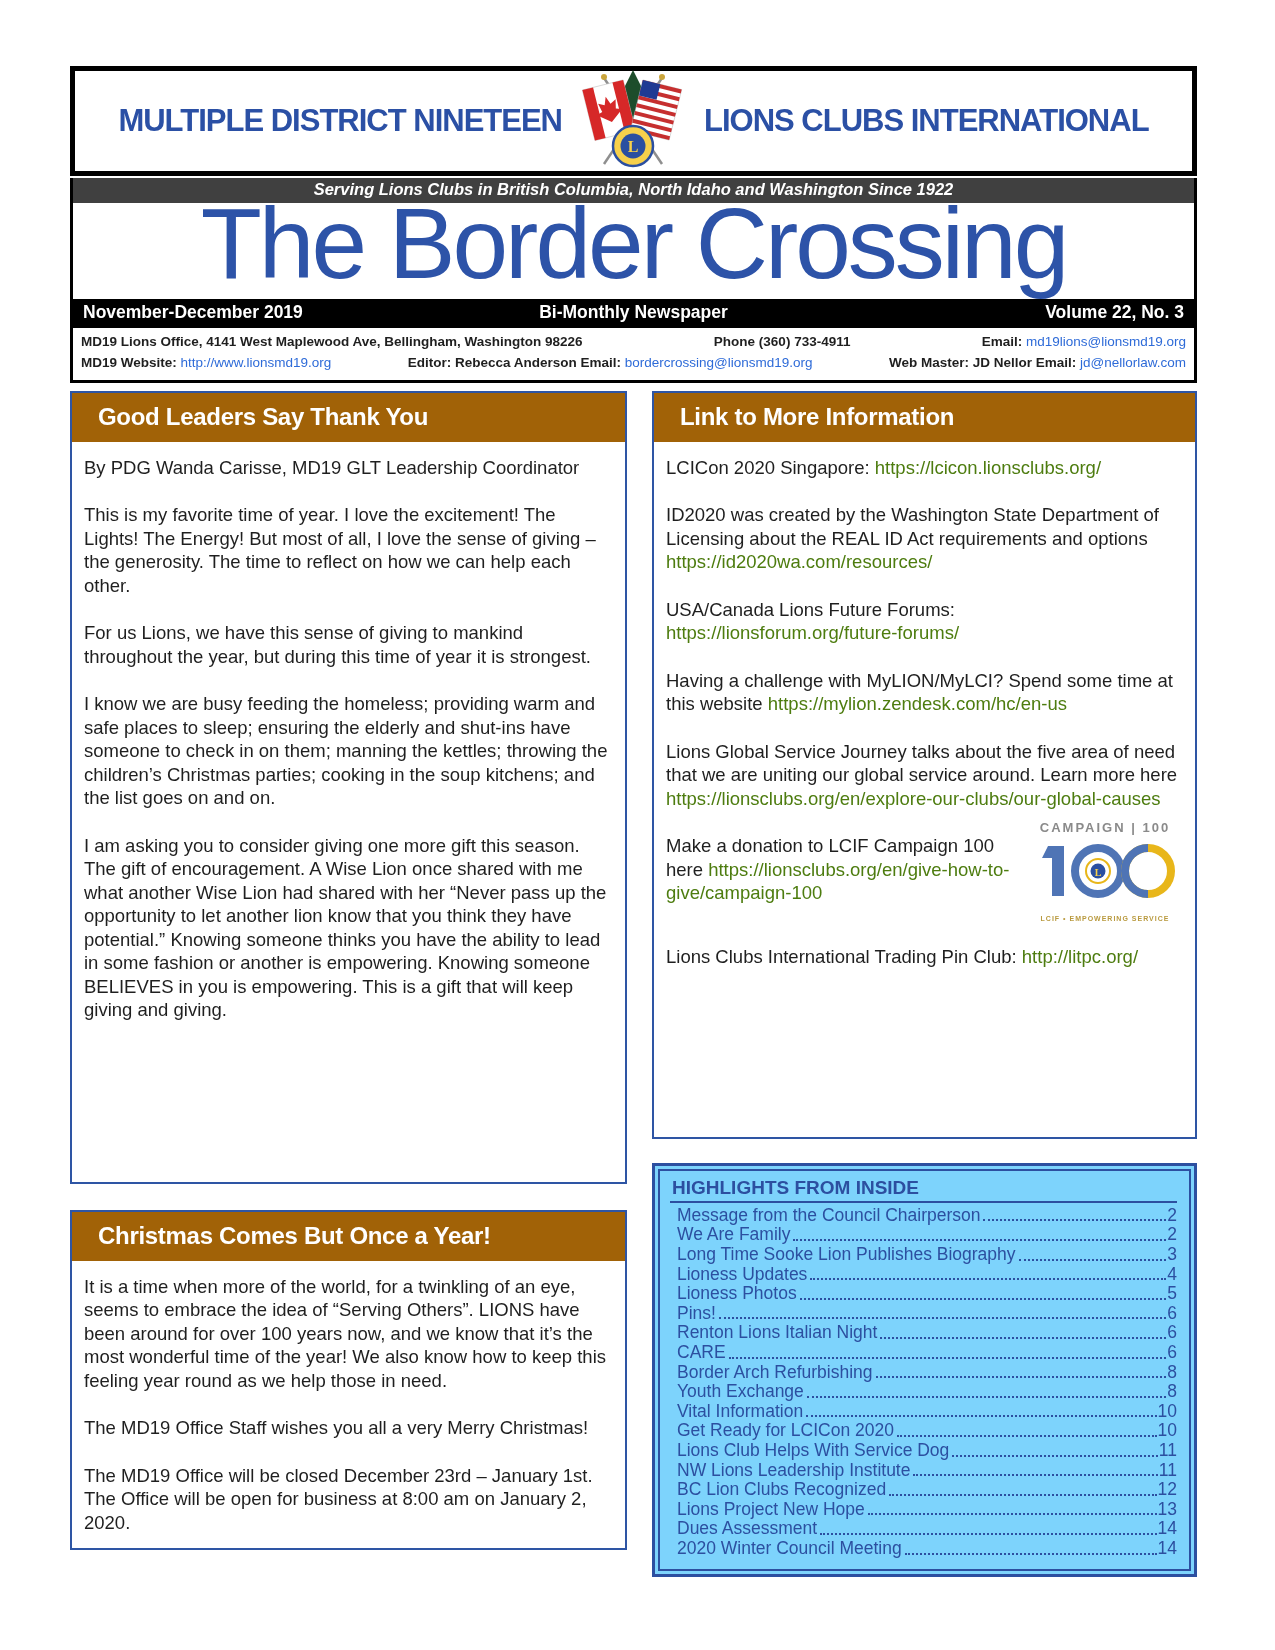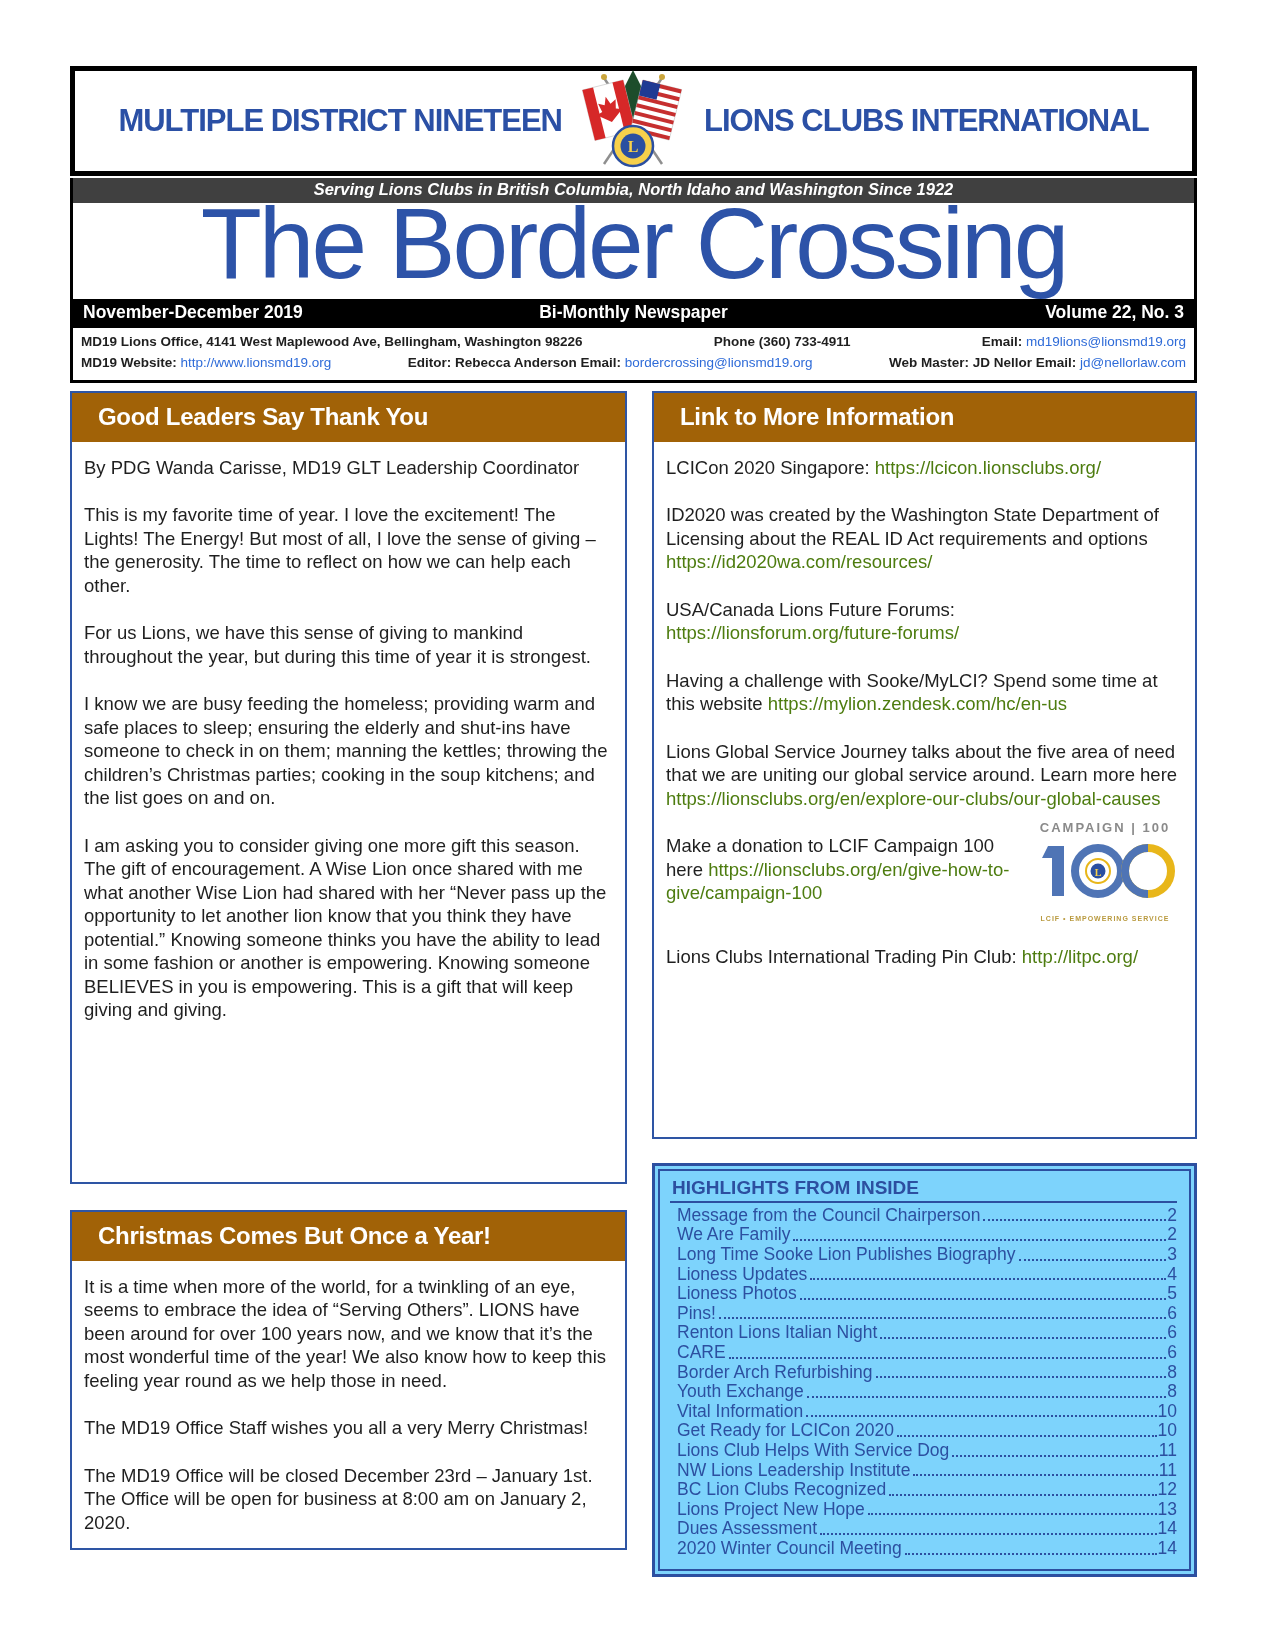--- a/index.html
+++ b/index.html
@@ -193,21 +193,21 @@
     </div>
 
     <div class="col-right">
       <div class="article box-links">
         <div class="article-head">Link to More Information</div>
         <div class="article-body">
           <div class="first">
               <p class="para"><span>LCICon 2020 Singapore: </span><a class="link" href="#">https://lcicon.lionsclubs.org/</a></p>
               <p class="para"><span>ID2020 was created by the Washington State Department of Licensing about the REAL ID Act requirements and options </span><a class="link" href="#">https://id2020wa.com/resources/</a></p>
               <p class="para"><span>USA/Canada Lions Future Forums: </span><a class="link" href="#">https://lionsforum.org/future-forums/</a></p>
-              <p class="para"><span>Having a challenge with Sooke/MyLCI? Spend some time at this website </span><a class="link" href="#">https://mylion.zendesk.com/hc/en-us</a></p>
+              <p class="para"><span>Having a challenge with MyLION/MyLCI? Spend some time at this website </span><a class="link" href="#">https://mylion.zendesk.com/hc/en-us</a></p>
               <p class="para"><span>Lions Global Service Journey talks about the five area of need that we are uniting our global service around. Learn more here </span><a class="link" href="#">https://lionsclubs.org/en/explore-our-clubs/our-global-causes</a></p>
             </div>
           <div class="c100">
             <div class="c100-top">CAMPAIGN | 100</div>
             <svg width="150" height="62" viewBox="0 0 150 62">
               <polygon points="18,6 34,6 34,56 22,56 22,18 12,18" fill="#4f74b5"></polygon>
               <circle cx="68" cy="31" r="23" fill="none" stroke="#4f74b5" stroke-width="8"></circle>
               <circle cx="68" cy="31" r="12" fill="#ffffff" stroke="#e8b61a" stroke-width="2"></circle>
               <circle cx="68" cy="31" r="7.5" fill="#2b4fa0"></circle>
               <text x="68" y="35.5" text-anchor="middle" font-family="Liberation Serif, serif" font-size="10" font-weight="bold" fill="#f7d04b">L</text>

